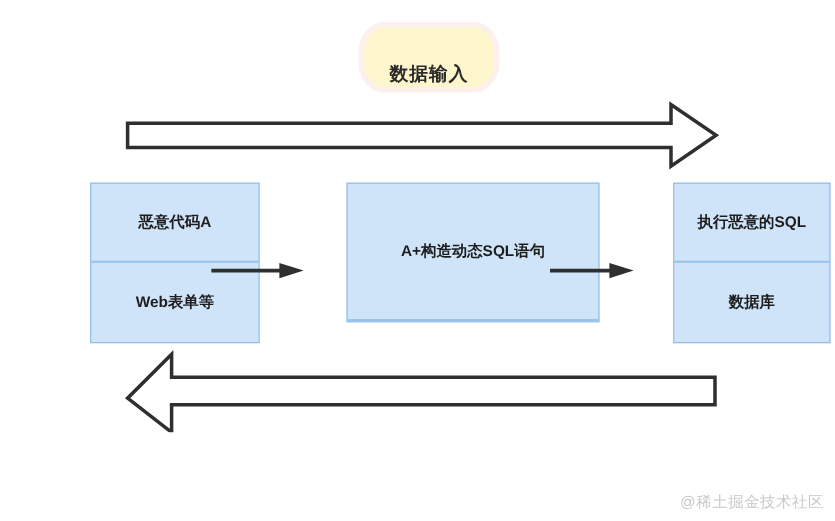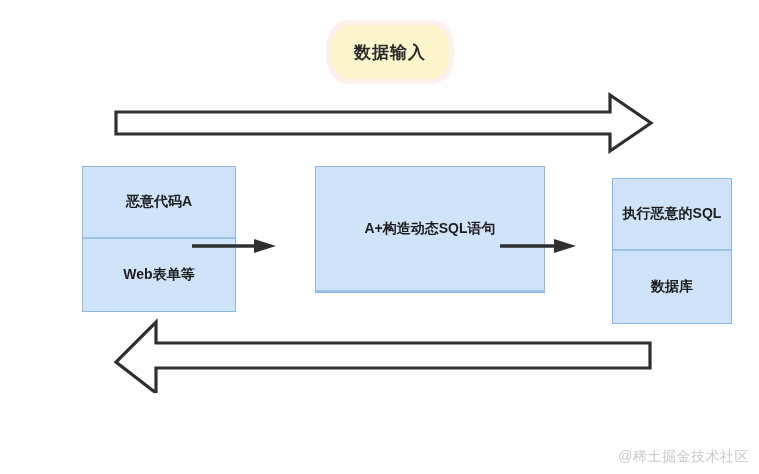--- a/index.html
+++ b/index.html
@@ -13,21 +13,21 @@
     height: 474px;
     background: #ffffff;
     overflow: hidden;
     font-family: "Liberation Sans", "DejaVu Sans", sans-serif;
   }
 
   
   .badge {
     position: absolute;
     display: flex;
-    align-items: center;
+    align-items: flex-end;
     justify-content: center;
     background: #fdf6cd;
     border-radius: 18px / 22px;
     box-shadow: 0 0 0 5px rgba(250, 228, 222, 0.55);
     color: #2b2b2b;
     font-size: 17px;
     font-weight: bold;
     letter-spacing: 1px;
   }
   #badge-input  { left: 331px; top: 25px;  width: 118px; height: 54px; }
@@ -60,21 +60,21 @@
     font-weight: bold;
     text-align: center;
     padding: 0 6px;
     box-sizing: border-box;
   }
   .proc-top {
     border-bottom: 2px solid #9cc4ea;
   }
   #box-1 { left: 42px;  top: 166px; width: 154px; height: 146px; }
   #box-2 { left: 275px; top: 166px; width: 230px; height: 127px; }
-  #box-3 { left: 572px; top: 178px; width: 120px; height: 146px; }
+  #box-3 { left: 572px; top: 166px; width: 143px; height: 146px; }
 
   
   .connector {
     position: absolute;
     top: 236px;
     height: 20px;
   }
   #connector-1 { left: 192px; width: 86px; }
   #connector-2 { left: 500px; width: 78px; }
 

